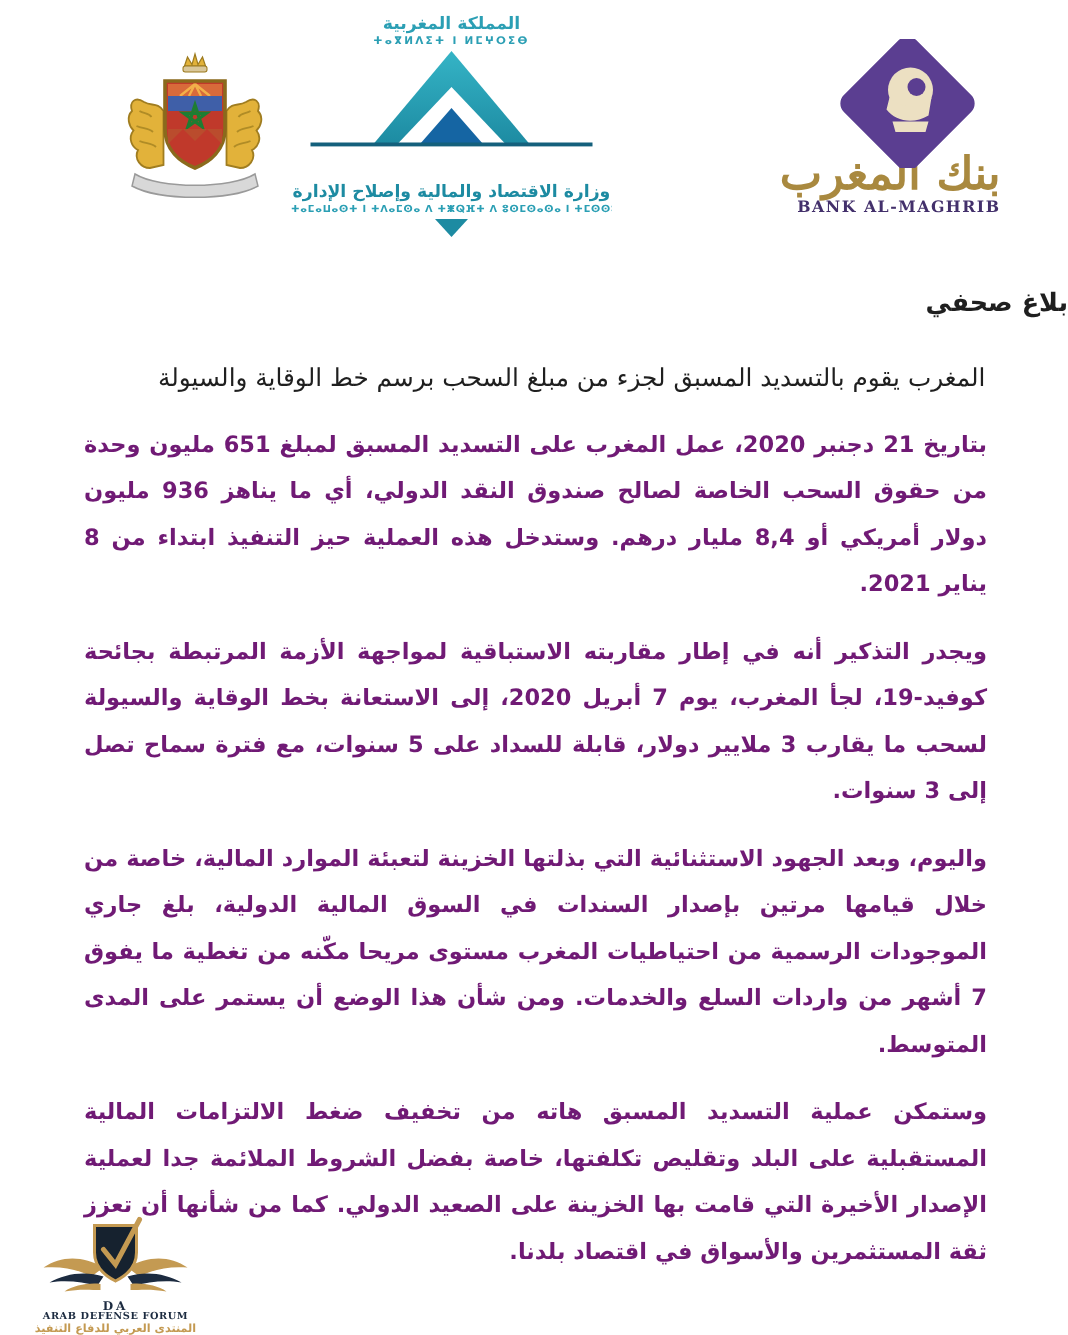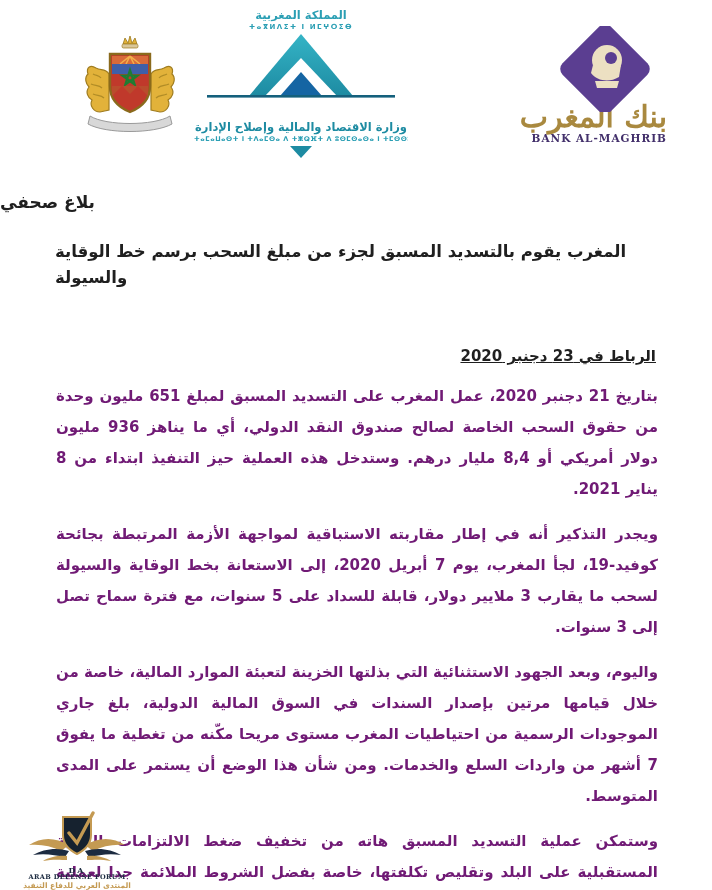--- a/index.html
+++ b/index.html
@@ -25,25 +25,25 @@
   .bank .diamond-wrap{height:82px;position:relative;}
   .bank .callig{
     color:#a9893f;font-size:30px;font-weight:bold;line-height:30px;
     margin-top:-6px;letter-spacing:-1px;direction:rtl;
     font-family:"DejaVu Serif", serif;
   }
   .bank .latin{color:#43306b;font-size:10.5px;font-weight:bold;letter-spacing:1px;margin-top:0;font-family:"DejaVu Serif", serif;}
   
   .doc{position:absolute;top:170px;left:0;width:712px;direction:rtl;}
   .title{
-    text-align:left;font-size:17px;font-weight:bold;color:#1f1f1f;
+    text-align:right;font-size:17px;font-weight:bold;color:#1f1f1f;
     margin:22px 0 1px;
   }
   .subtitle{
-    text-align:left;font-size:16.5px;font-weight:bold;color:#1f1f1f;
+    text-align:right;font-size:16.5px;font-weight:normal;color:#1f1f1f;
     margin:27px 55px 0;line-height:26px;
   }
   .dateline{
     margin:56px 56px 0 0;text-align:right;
     font-size:15px;font-weight:bold;text-decoration:underline;color:#1f1f1f;
   }
   .bodytext{margin:16px 54px 0 56px;}
   .bodytext p{
     font-size:15px;font-weight:bold;color:#701a75;
     line-height:31px;text-align:justify;margin:0 0 14px;
@@ -122,21 +122,20 @@
         </svg>
       </div>
       <div class="callig">بنك المغرب</div>
       <div class="latin">BANK AL-MAGHRIB</div>
     </div>
   </div>
 
   <div class="doc">
     <div class="title">بلاغ صحفي</div>
     <div class="subtitle">المغرب يقوم بالتسديد المسبق لجزء من مبلغ السحب برسم خط الوقاية والسيولة</div>
-    <div class="dateline">الرباط في 23 دجنبر 2020</div>
     <div class="bodytext">
       <p>بتاريخ 21 دجنبر 2020، عمل المغرب على التسديد المسبق لمبلغ 651 مليون وحدة من حقوق السحب الخاصة لصالح صندوق النقد الدولي، أي ما يناهز 936 مليون دولار أمريكي أو 8,4 مليار درهم. وستدخل هذه العملية حيز التنفيذ ابتداء من 8 يناير 2021.</p>
       <p>ويجدر التذكير أنه في إطار مقاربته الاستباقية لمواجهة الأزمة المرتبطة بجائحة كوفيد-19، لجأ المغرب، يوم 7 أبريل 2020، إلى الاستعانة بخط الوقاية والسيولة لسحب ما يقارب 3 ملايير دولار، قابلة للسداد على 5 سنوات، مع فترة سماح تصل إلى 3 سنوات.</p>
       <p>واليوم، وبعد الجهود الاستثنائية التي بذلتها الخزينة لتعبئة الموارد المالية، خاصة من خلال قيامها مرتين بإصدار السندات في السوق المالية الدولية، بلغ جاري الموجودات الرسمية من احتياطيات المغرب مستوى مريحا مكّنه من تغطية ما يفوق 7 أشهر من واردات السلع والخدمات. ومن شأن هذا الوضع أن يستمر على المدى المتوسط.</p>
       <p>وستمكن عملية التسديد المسبق هاته من تخفيف ضغط الالتزامات المالية المستقبلية على البلد وتقليص تكلفتها، خاصة بفضل الشروط الملائمة جدا لعملية الإصدار الأخيرة التي قامت بها الخزينة على الصعيد الدولي. كما من شأنها أن تعزز ثقة المستثمرين والأسواق في اقتصاد بلدنا.</p>
 
     </div>
   </div>
 
   <div class="forum">

